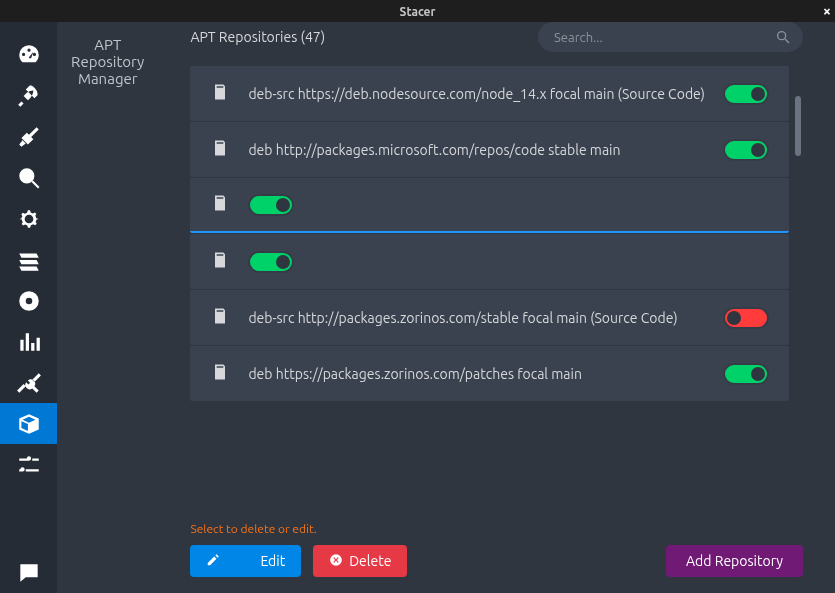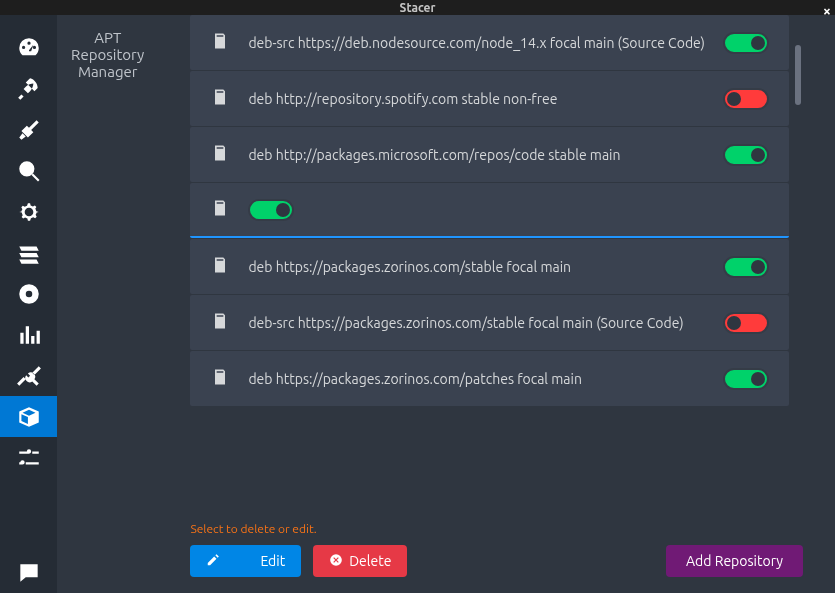--- a/index.html
+++ b/index.html
@@ -1,18 +1,18 @@
 <!DOCTYPE html>
 <html><head>
 <meta charset="utf-8">
 <style>
 * { margin: 0; padding: 0; box-sizing: border-box; font-family: "Ubuntu", "Segoe UI", sans-serif; }
 body { width: 835px; height: 593px; overflow: hidden; background: #2f3640; }
 .window { width: 835px; height: 593px; display: flex; flex-direction: column; background: #2f3640; }
-.titlebar { height: 15px; background: #1e1e1e; color: #c5c5c5; display: flex; align-items: center; justify-content: center; font-size: 12px; font-weight: 600; position: relative; }
+.titlebar { height: 22px; background: #1e1e1e; color: #c5c5c5; display: flex; align-items: center; justify-content: center; font-size: 12px; font-weight: 600; position: relative; }
 .titlebar .close { position: absolute; right: 4px; top: 0; color: #fff; font-size: 14px; line-height: 22px; cursor: pointer; }
 .body { flex: 1; display: flex; min-height: 0; }
 .sidebar { width: 57px; background: #252c35; display: flex; flex-direction: column; padding-top: 12px; }
 .sb-item { width: 57px; height: 41px; display: flex; align-items: center; justify-content: center; cursor: pointer; }
 .sb-item.active { background: #0078d4; }
 .sb-item svg, .sb-item .icon { width: 26px; height: 26px; fill: #fff; color: #fff; }
 .sb-spacer { flex: 1; }
 .main { flex: 1; display: flex; flex-direction: row; background: #2f3640; min-width: 0; }
 .page-title { color: #bfc4ca; font-size: 15px; text-align: center; padding: 14px 0 10px; font-weight: 400; }
 .content { flex: 1; padding: 0 32px 16px 32px; display: flex; flex-direction: column; min-height: 0; }
@@ -140,72 +140,77 @@
           <svg viewBox="0 0 24 24">
               <path d="M4 4h16v12H9l-5 4V4zm3 4h10v2H7V8zm0 3h7v2H7v-2z"></path>
             </svg>
         </span>
       </div>
     </div>
 
     <div class="main">
       <div class="page-title">APT Repository Manager</div>
       <div class="content">
+        <div class="header-row">
+          <div class="list-title">
+            <span>APT Repositories</span>
+            (<span>47</span>)
+          </div>
+          <div class="search-wrap">
+            <input type="text" placeholder="Search..." style="">
+            <span class="sicon">
+              <svg viewBox="0 0 24 24">
+                  <circle cx="10" cy="10" r="6"></circle>
+                  <line x1="15" y1="15" x2="21" y2="21"></line>
+                </svg>
+            </span>
+          </div>
+        </div>
 
         <div class="list-area">
           <div class="list" id="repo-list">
               <div class="row">
                 <span class="ricon"><svg viewBox="0 0 24 24">
                     <path d="M6 3h10l2 2v16H6V3zm2 2v2h8V5H8zm0 4h6v1H8V9zm0 3h6v1H8v-1zm0 3h6v1H8v-1z"></path>
                   </svg></span>
                 <span class="rlabel">deb-src https://deb.nodesource.com/node_14.x focal main (Source Code)</span>
                 <span class="toggle on">
                   <span class="knob"></span>
                 </span>
               </div>
               <div class="row">
                 <span class="ricon"><svg viewBox="0 0 24 24">
                     <path d="M6 3h10l2 2v16H6V3zm2 2v2h8V5H8zm0 4h6v1H8V9zm0 3h6v1H8v-1zm0 3h6v1H8v-1z"></path>
                   </svg></span>
-                <span class="rlabel">deb http://repository.spotify.com stable non-free</span>
-                <span class="toggle off">
-                  <span class="knob"></span>
-                </span>
-              </div>
-              <div class="row">
-                <span class="ricon"><svg viewBox="0 0 24 24">
-                    <path d="M6 3h10l2 2v16H6V3zm2 2v2h8V5H8zm0 4h6v1H8V9zm0 3h6v1H8v-1zm0 3h6v1H8v-1z"></path>
-                  </svg></span>
                 <span class="rlabel">deb http://packages.microsoft.com/repos/code stable main</span>
                 <span class="toggle on">
                   <span class="knob"></span>
                 </span>
               </div>
               <div class="row selected">
                 <span class="ricon"><svg viewBox="0 0 24 24">
                     <path d="M6 3h10l2 2v16H6V3zm2 2v2h8V5H8zm0 4h6v1H8V9zm0 3h6v1H8v-1zm0 3h6v1H8v-1z"></path>
                   </svg></span>
                 <span class="toggle on">
                   <span class="knob"></span>
                 </span>
               </div>
               <div class="row">
                 <span class="ricon"><svg viewBox="0 0 24 24">
                     <path d="M6 3h10l2 2v16H6V3zm2 2v2h8V5H8zm0 4h6v1H8V9zm0 3h6v1H8v-1zm0 3h6v1H8v-1z"></path>
                   </svg></span>
-                <span class="rlabel">deb https://packages.zorinos.com/stable focal main</span>
-                <span class="toggle on">
-                  <span class="knob"></span>
-                </span>
-              </div>
-              <div class="row">
-                <span class="ricon"><svg viewBox="0 0 24 24">
-                    <path d="M6 3h10l2 2v16H6V3zm2 2v2h8V5H8zm0 4h6v1H8V9zm0 3h6v1H8v-1zm0 3h6v1H8v-1z"></path>
-                  </svg></span>
-                <span class="rlabel">deb-src https://packages.zorinos.com/stable focal main (Source Code)</span>
+                <span class="toggle on">
+                  <span class="knob"></span>
+                </span>
+              </div>
+              <div class="row">
+                <span class="ricon"><svg viewBox="0 0 24 24">
+                    <path d="M6 3h10l2 2v16H6V3zm2 2v2h8V5H8zm0 4h6v1H8V9zm0 3h6v1H8v-1zm0 3h6v1H8v-1z"></path>
+                  </svg></span>
+                <span class="rlabel">deb-src http://packages.zorinos.com/stable focal main (Source Code)</span>
                 <span class="toggle off">
                   <span class="knob"></span>
                 </span>
               </div>
               <div class="row">
                 <span class="ricon"><svg viewBox="0 0 24 24">
                     <path d="M6 3h10l2 2v16H6V3zm2 2v2h8V5H8zm0 4h6v1H8V9zm0 3h6v1H8v-1zm0 3h6v1H8v-1z"></path>
                   </svg></span>
                 <span class="rlabel">deb https://packages.zorinos.com/patches focal main</span>
                 <span class="toggle on">

